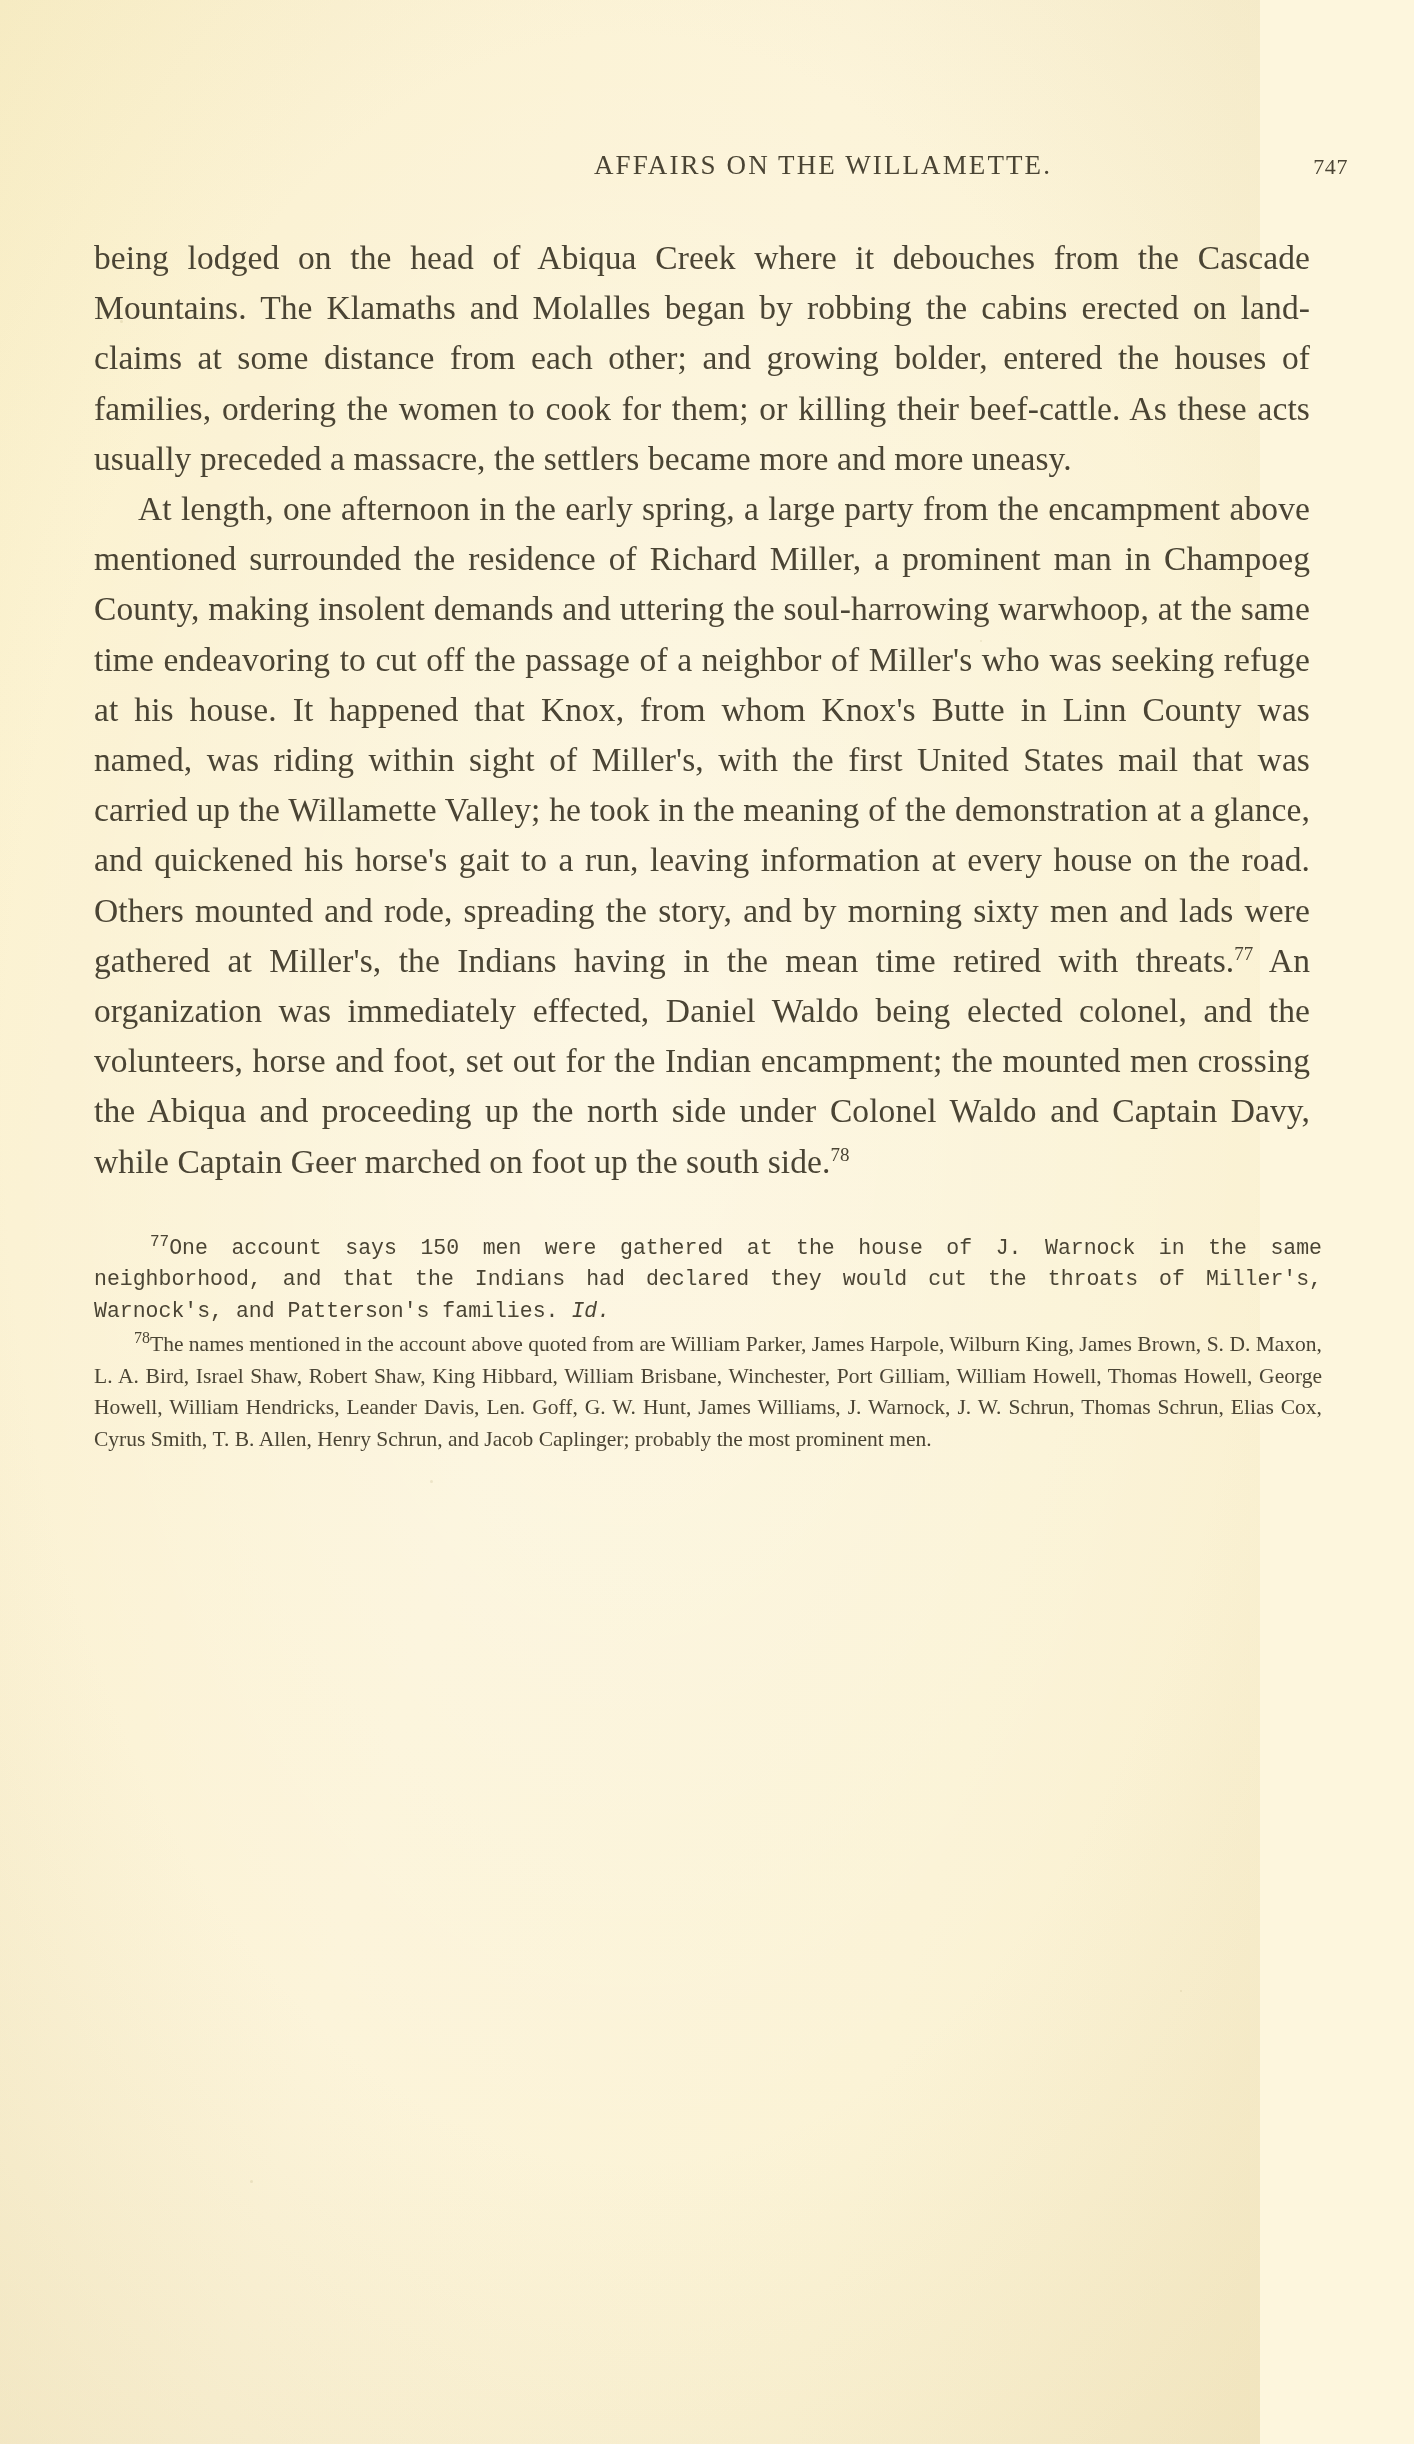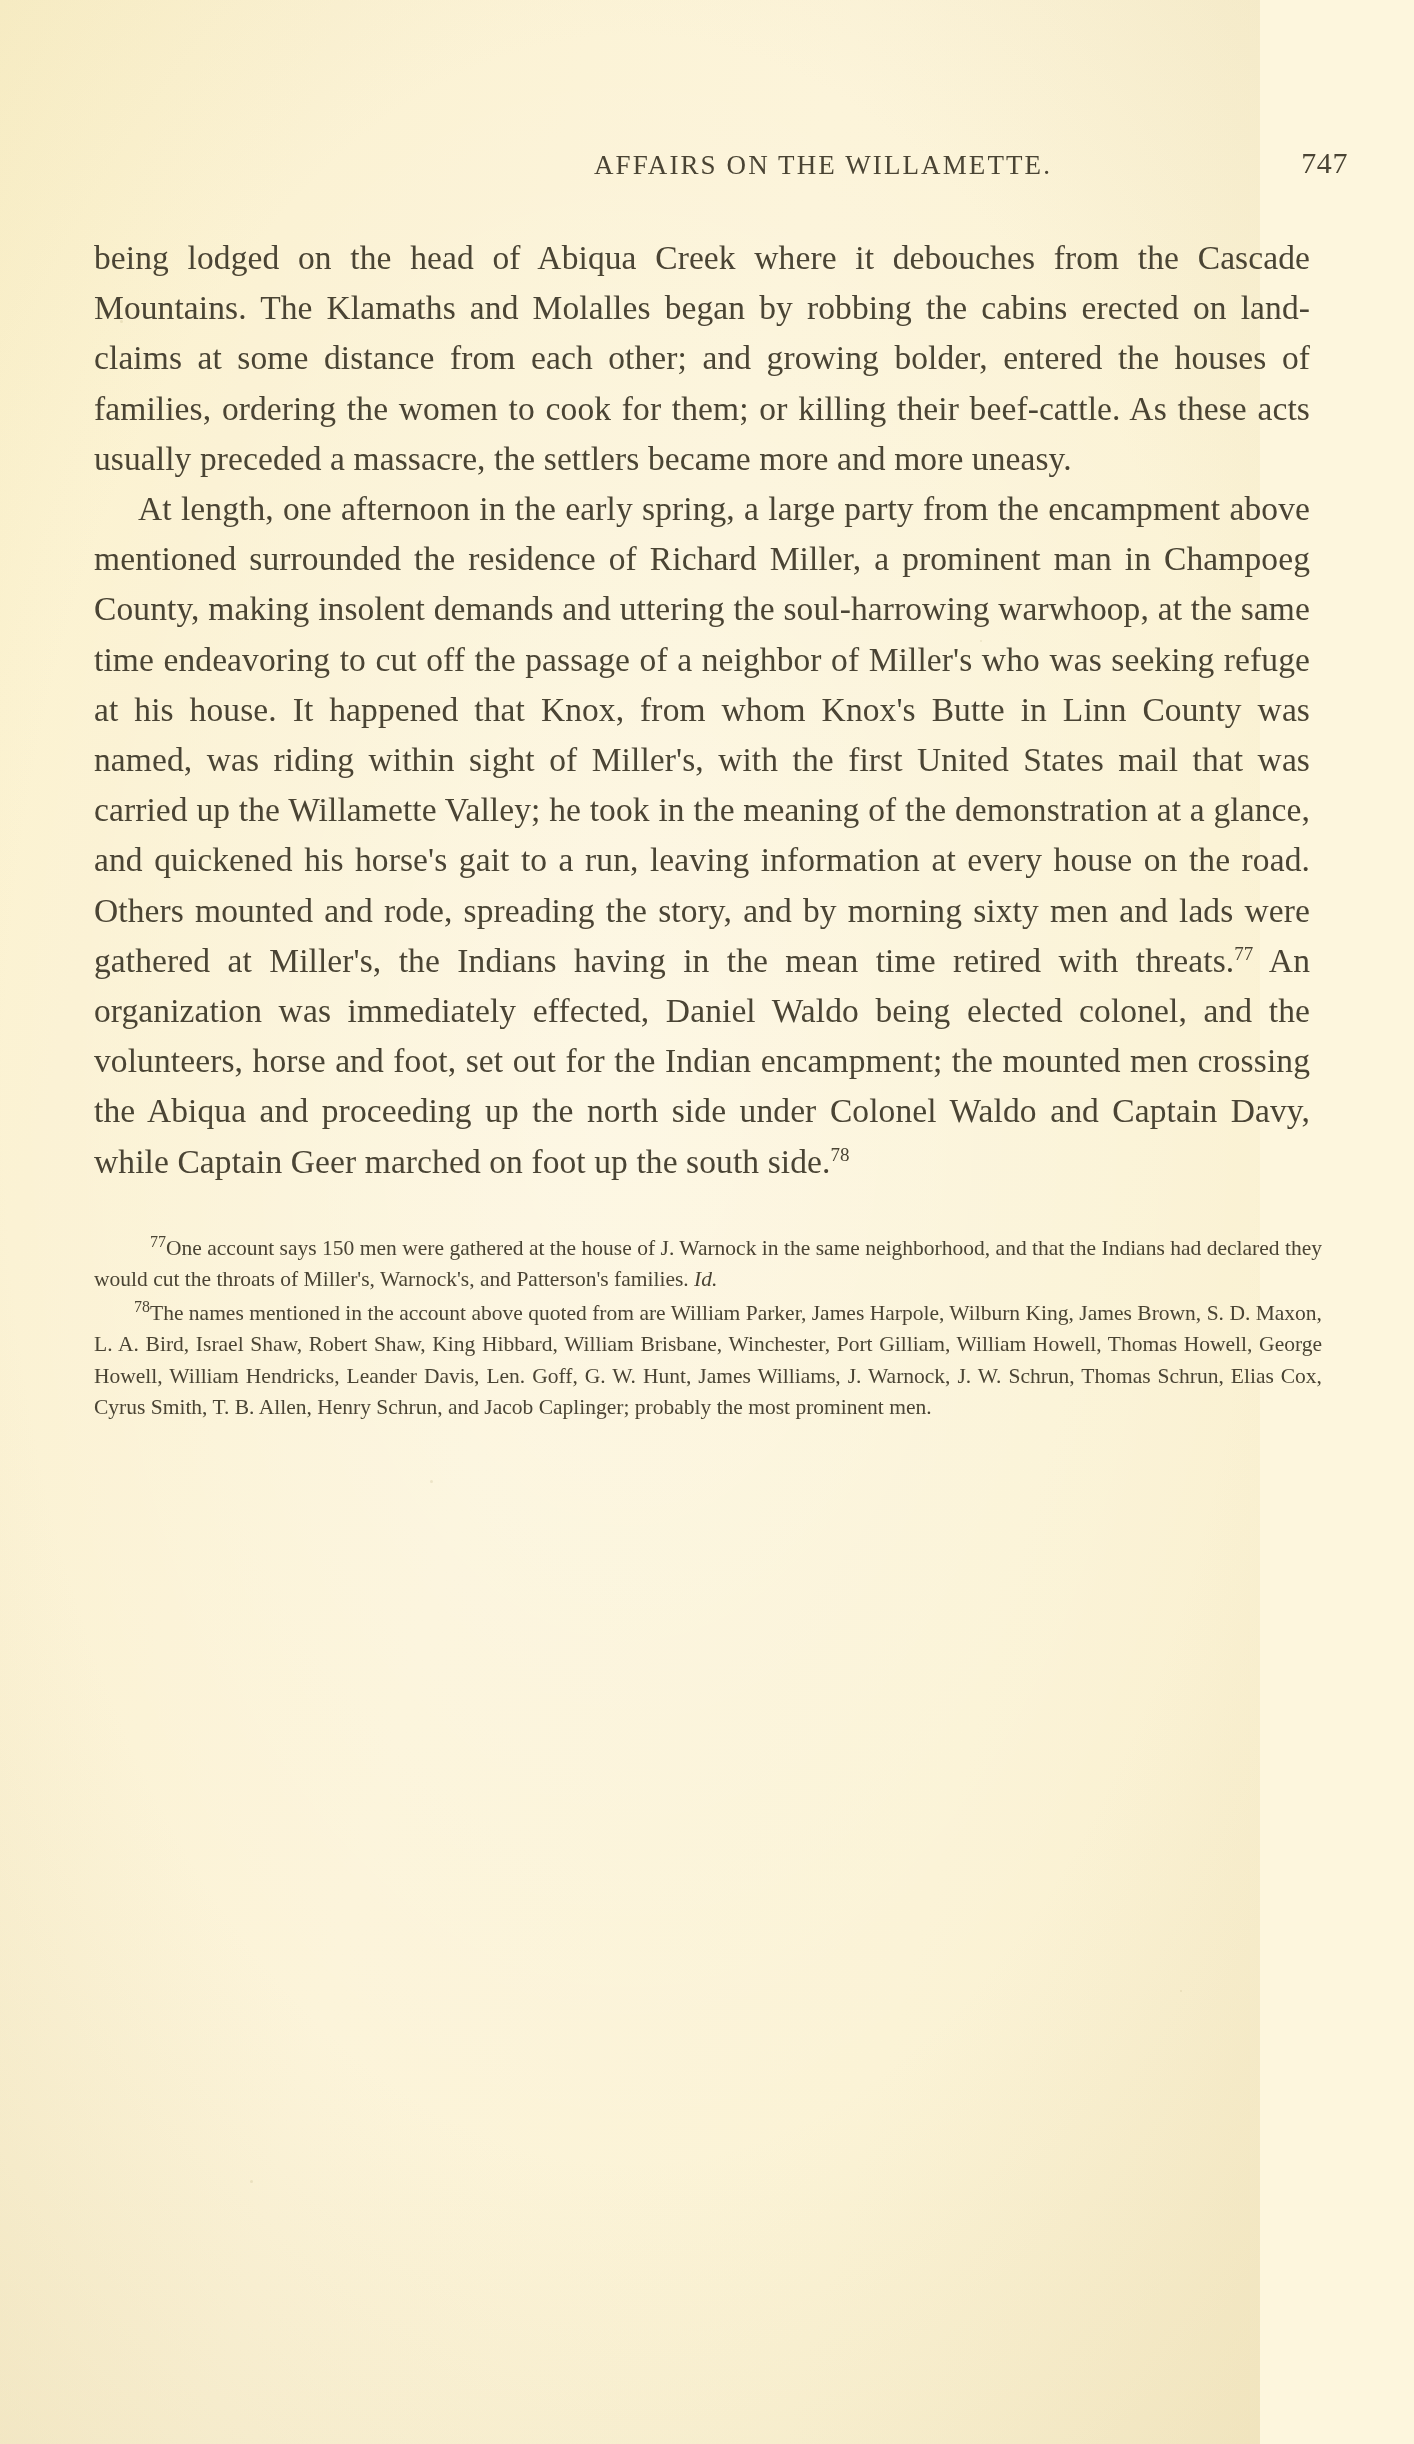--- a/index.html
+++ b/index.html
@@ -46,21 +46,21 @@
   .header-title {
     font-size: 27px;
     letter-spacing: 2.1px;
     color: #4a4434;
     white-space: nowrap;
   }
   .header-folio {
     position: absolute;
     right: -60px;
     bottom: 1px;
-    font-size: 30px;
+    font-size: 22px;
     letter-spacing: 0.6px;
     color: #4a4434;
   }
   .body-text {
     margin-left: 6px;
     margin-right: 18px;
   }
   p.para {
     margin: 0;
     font-size: 33.5px;
@@ -86,20 +86,21 @@
   }
   .footnote {
     font-size: 21.5px;
     line-height: 31.5px;
     text-align: justify;
     color: #4a4434;
     margin: 0 0 2px 0;
   }
   .footnote.first {
     text-indent: 56px;
+    font-family: Liberation Mono, monospace;
   }
   .footnote.second {
     text-indent: 40px;
     margin-top: 0;
   }
   .footnote sup {
     font-size: 16px;
     vertical-align: super;
     line-height: 0;
   }

